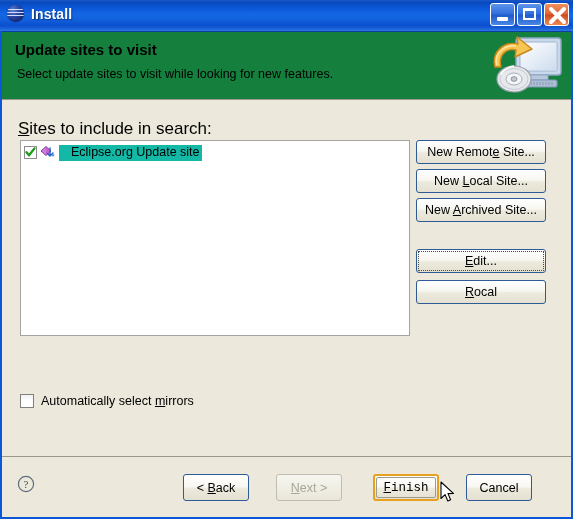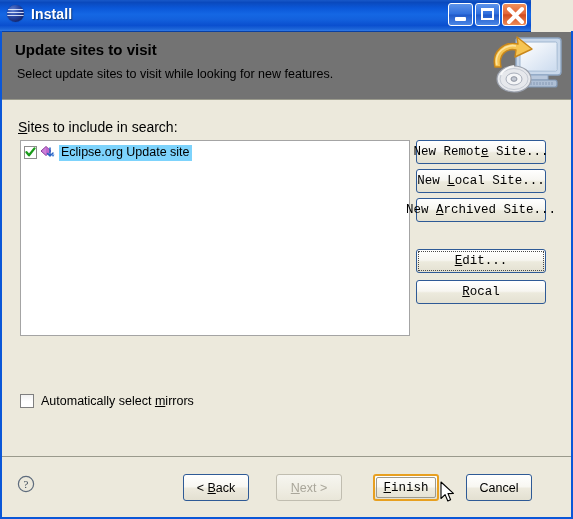--- a/index.html
+++ b/index.html
@@ -19,21 +19,21 @@
     height: 519px;
     box-sizing: border-box;
     background: #ece9dc;
     overflow: hidden;
   }
 
   
   #titlebar {
     position: absolute;
     left: 0; top: 0;
-    width: 531px;
+    width: 573px;
     height: 31px;
     background: linear-gradient(to bottom,
         #1858c8 0%, #0a49bd 8%, #0b57d8 26%, #1467e4 46%,
         #1361dd 62%, #0a4fcf 82%, #1d65d8 94%, #2f79e6 100%);
     border-bottom: 1px solid #0a3fa0;
   }
   #title-left {
     position: absolute;
     left: 7px; top: 5px;
     display: flex;
@@ -107,21 +107,21 @@
     background: linear-gradient(to bottom, #f0905a 0%, #e2673a 45%, #cf4b20 52%, #ef8a55 100%);
   }
   .win-btn.close svg { position: absolute; left: 3px; top: 2px; }
 
   
   #header {
     position: absolute;
     left: 2px; top: 32px;
     width: 569px;
     height: 68px;
-    background: #737373;
+    background: #15803d;
     box-sizing: border-box;
     border-bottom: 1px solid #9a9a8c;
   }
   #header-title {
     position: absolute;
     left: 13px; top: 9px;
     font-size: 15px;
     font-weight: bold;
     color: #000000;
     white-space: nowrap;
@@ -144,21 +144,21 @@
     position: absolute;
     left: 2px; top: 100px;
     width: 569px;
     height: 356px;
     background: #ece9dc;
   }
 
   #list-label {
     position: absolute;
     left: 16px; top: 19px;
-    font-size: 14px;
+    font-size: 17px;
     color: #000;
     white-space: nowrap;
   }
 
   
   #sites-listbox {
     position: absolute;
     left: 18px; top: 40px;
     width: 390px; height: 196px;
     background: #ffffff;
@@ -180,37 +180,37 @@
     background: #ffffff;
     box-sizing: border-box;
     position: relative;
     flex: 0 0 auto;
   }
   .site-check svg { position: absolute; left: 0px; top: 0px; }
   .site-icon { width: 16px; height: 15px; flex: 0 0 auto; }
   .site-label {
     font-size: 12.5px;
     color: #000;
-    background: #7dd3fc;
-    padding: 0 2px 1px 2px;
+    background: #14b8a6;
+    padding: 0 2px 1px 12px;
     line-height: 15px;
     white-space: nowrap;
   }
 
   
   .side-btn {
     position: absolute;
     left: 414px;
     width: 130px;
     height: 24px;
     background: linear-gradient(to bottom, #ffffff 0%, #f7f6f1 46%, #eceadd 54%, #e4e1d2 100%);
     border: 1px solid #2e5a96;
     border-radius: 3px;
     box-sizing: border-box;
-    font-family: Liberation Mono, monospace;
+    font-family: Liberation Sans, sans-serif;
     font-size: 12.5px;
     color: #000;
     cursor: default;
     padding: 0;
     display: flex;
     align-items: center;
     justify-content: center;
     white-space: nowrap;
   }
   .side-btn.focused {

